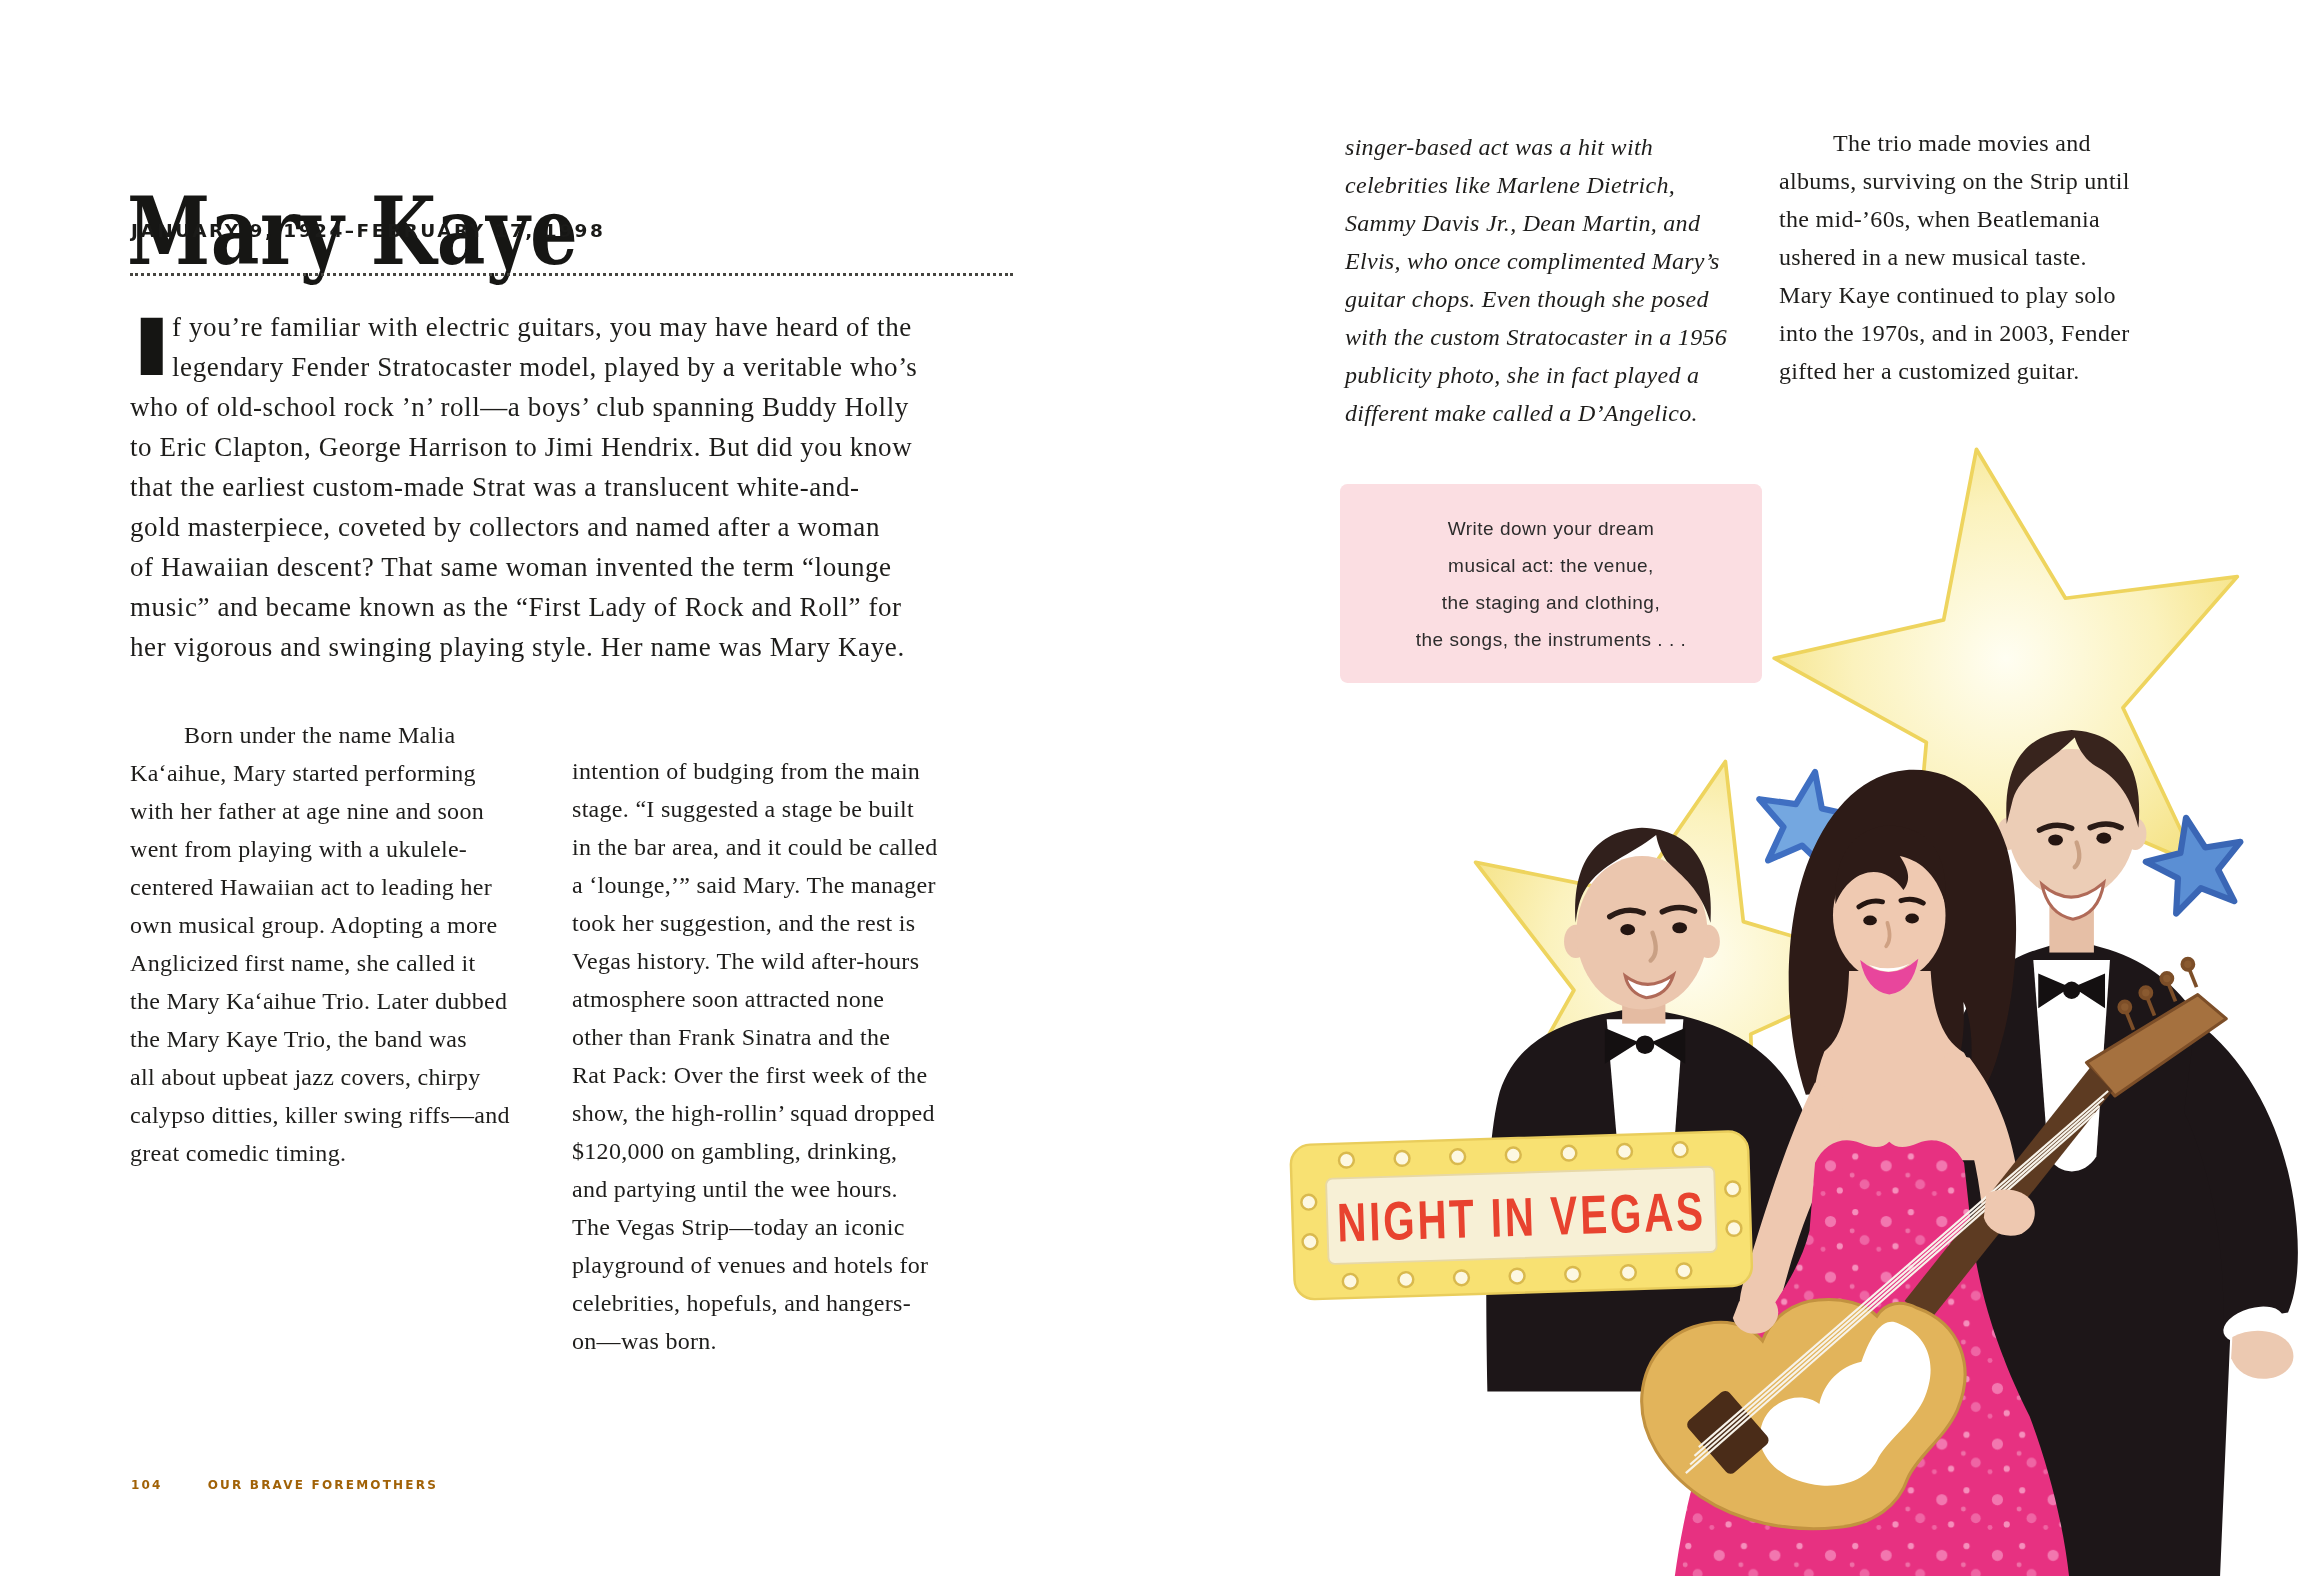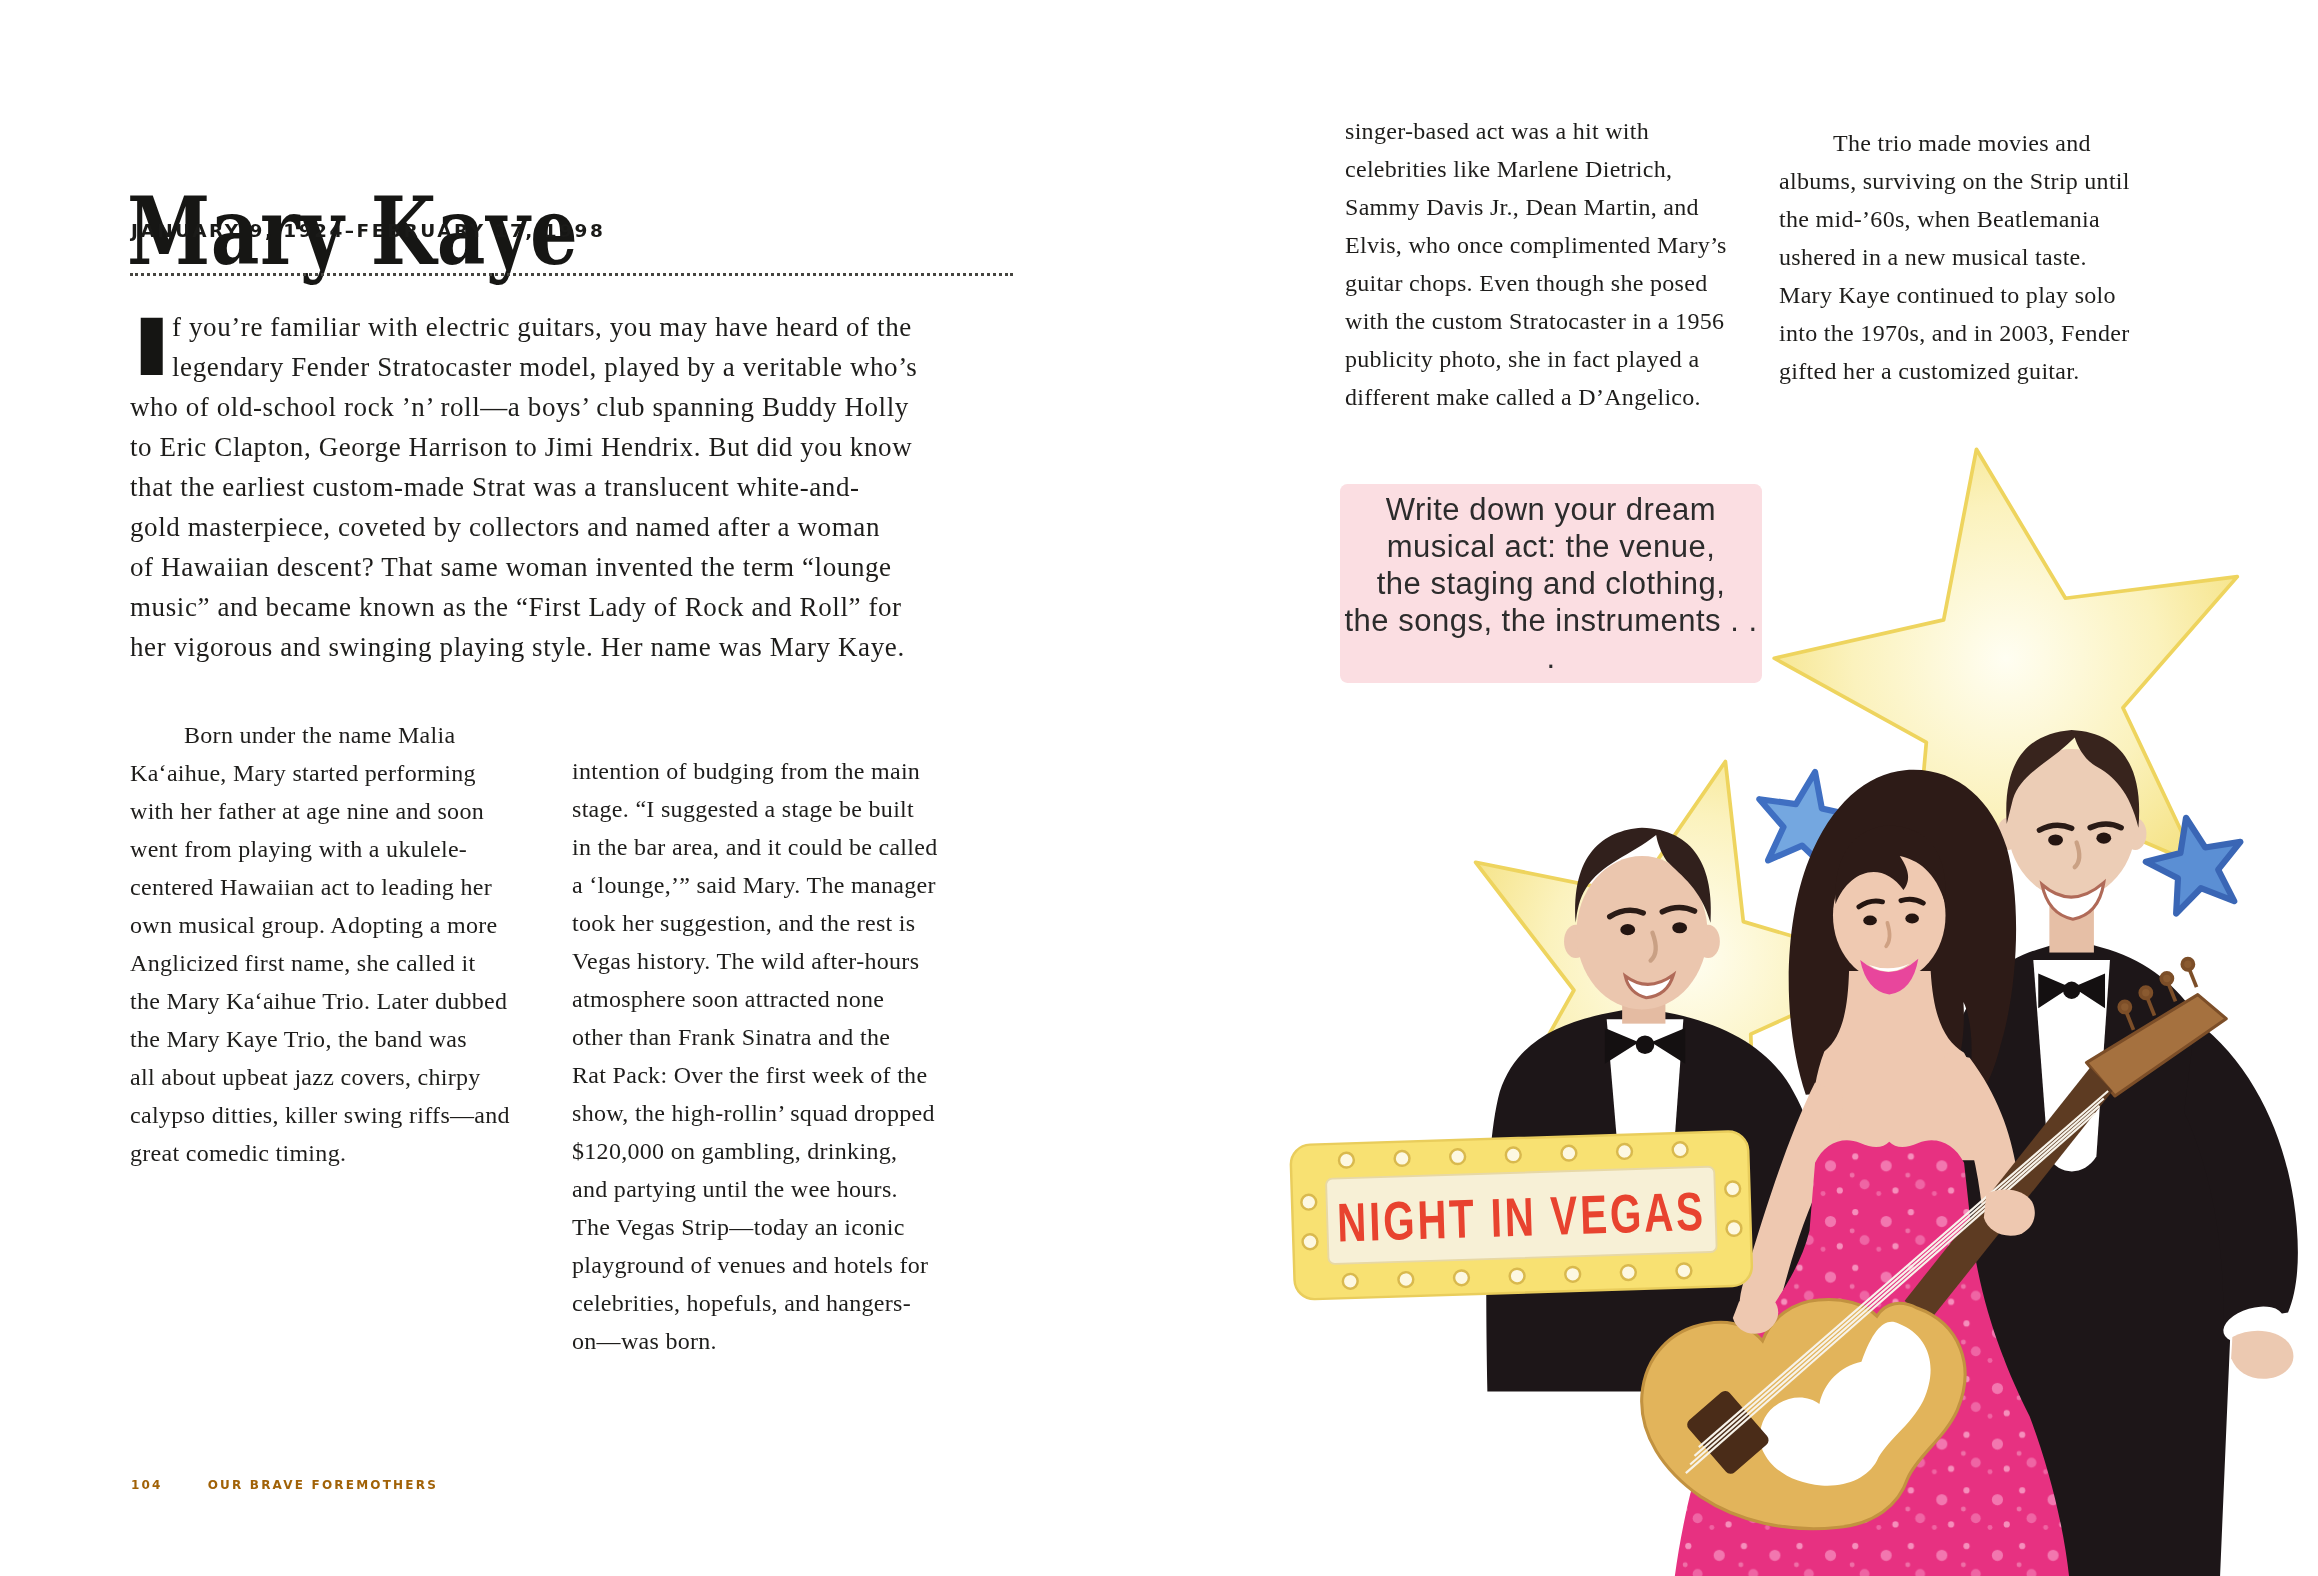--- a/index.html
+++ b/index.html
@@ -14,28 +14,28 @@
   .rule{position:absolute;left:130px;top:273px;width:883px;height:0;border-top:3.1px dotted #45443f;}
   .intro{position:absolute;left:130px;top:307px;width:885px;font-size:27px;line-height:40px;
          letter-spacing:0.6px;white-space:pre-line;}
   .dropcap{float:left;font-family:"DejaVu Sans",sans-serif;font-weight:bold;font-size:78px;
            line-height:75px;color:#151513;margin:3.7px 12.4px 0 0;transform:scaleX(1.5);transform-origin:left top;}
   .col{position:absolute;width:430px;font-size:24px;line-height:38px;letter-spacing:0.3px;}
   .col p{margin:0;white-space:pre-line;}
   .col p.indent{text-indent:54px;}
   #col-left{left:130px;top:716px;}
   #col-mid{left:572px;top:752px;}
-  #col-3{left:1345px;top:112px;width:427px;}
+  #col-3{left:1345px;top:128px;width:427px;font-style:italic;}
   #col-4{left:1779px;top:124px;width:427px;}
   .footer{position:absolute;left:131px;top:1478px;font-family:"DejaVu Sans",sans-serif;font-weight:bold;
           font-size:12px;letter-spacing:2.2px;color:#a16207;display:flex;gap:45px;align-items:center;}
   
   .prompt{position:absolute;left:1340px;top:484px;width:422px;height:199px;background:#fbdee2;
           border-radius:7.4px;display:flex;align-items:center;justify-content:center;text-align:center;}
-  .prompt-text{font-family:"Liberation Sans",sans-serif;font-size:31px;line-height:37px;
+  .prompt-text{font-family:"Liberation Sans",sans-serif;font-size:19px;line-height:37px;
                letter-spacing:0.5px;color:#2c2c2c;white-space:pre-line;}
   .illo{position:absolute;left:1206px;top:427px;width:1113px;height:1150px;}
   .sign-text{font-family:"Liberation Sans",sans-serif;font-weight:bold;letter-spacing:6px;}
 </style>
 </head>
 <body>
 
 <div class="spread">
 
   <section>

